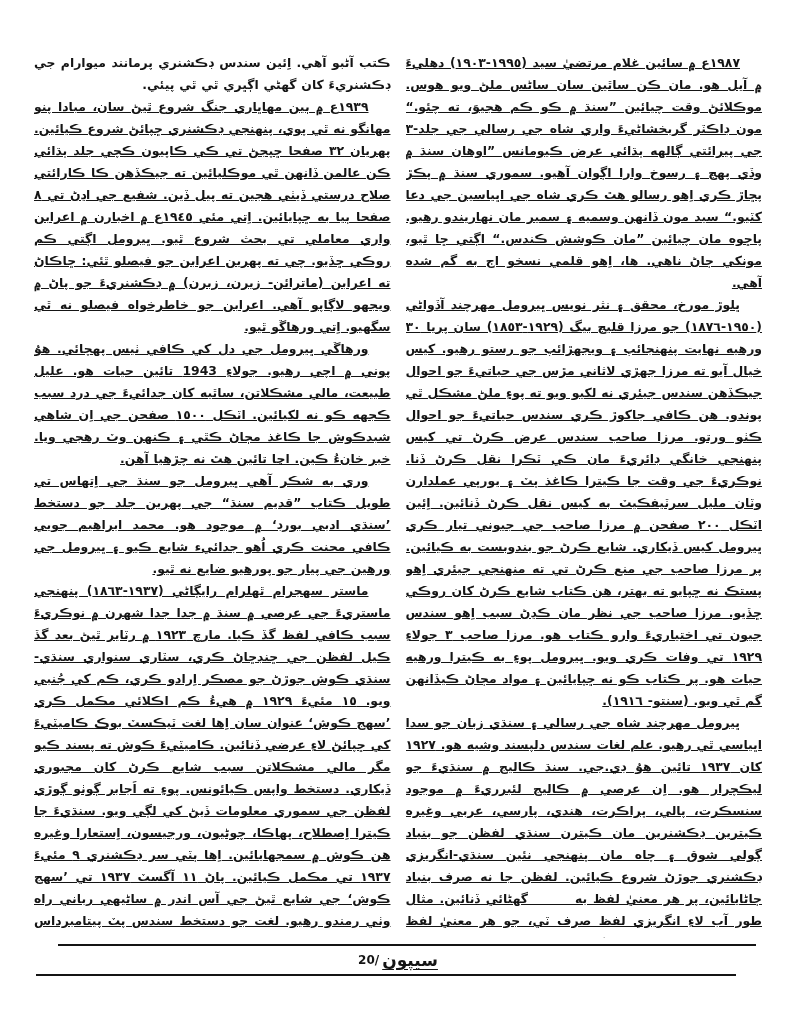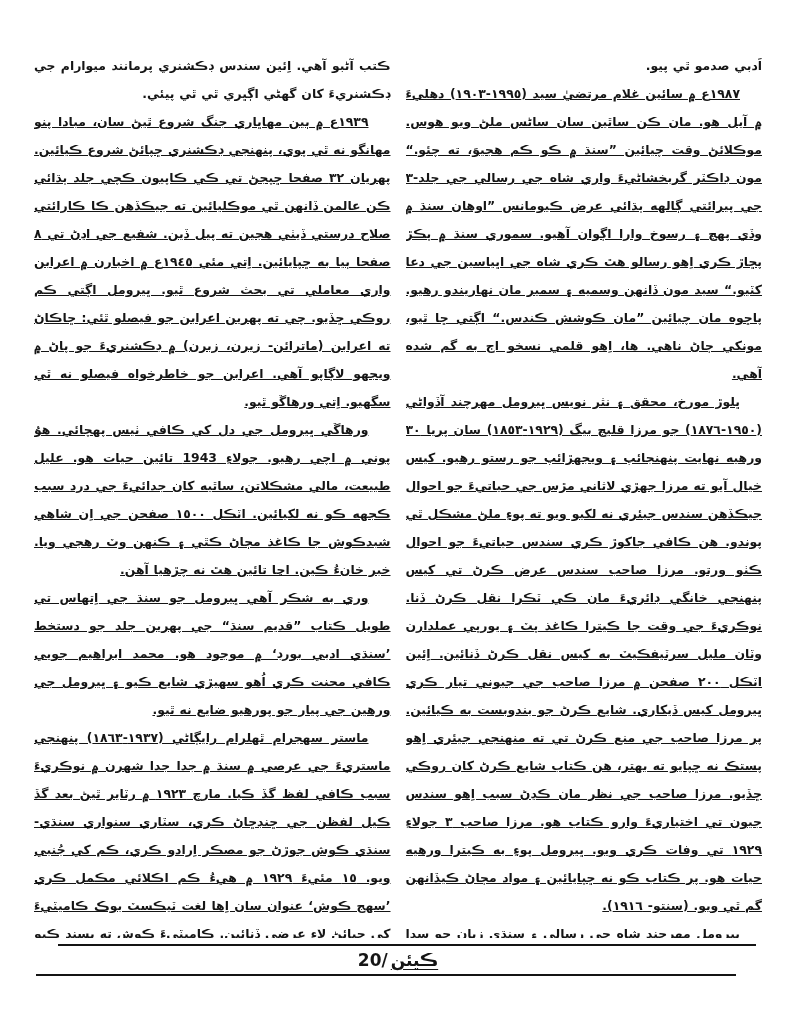--- a/index.html
+++ b/index.html
@@ -19,21 +19,21 @@
     display:flex;
     gap:15px;
     direction:rtl;
   }
   .col{
     flex:1 1 0;
     overflow:hidden;
     text-align:justify;
     font-size:12.4px;
     font-weight:bold;
-    line-height:28px;
+    line-height:22px;
     word-spacing:0.5px;
   }
   .col p{margin:0;padding:0;}
   .col p.indent{text-indent:22px;text-decoration:underline;}
   .footer{
     position:absolute;
     left:36px;right:40px;top:944px;
     direction:rtl;
   }
   .rule{height:2px;background:#141414;}
@@ -43,45 +43,44 @@
     height:28px;
     display:flex;
     align-items:center;
     justify-content:center;
     gap:3px;
     font-weight:bold;
     font-size:17px;
     direction:rtl;
   }
   .journal{text-decoration:underline;text-underline-offset:3px;}
-  .pageno{font-size:17px;}
+  .pageno{font-size:12px;}
 </style>
 </head>
 <body>
 
 <div class="page">
 
   <div class="columns">
     <div class="col">
-        <p class="">اَدبي صدمو ٿي پيو.</p>
         <p class="indent">١٩٨٧ع ۾ سائين غلام مرتضيٰ سيد (١٩٩٥-١٩٠٣) دهليءَ ۾ آيل هو. مان ڪن ساٿين سان ساڻس ملڻ ويو هوس. موڪلائڻ وقت چيائين ”سنڌ ۾ ڪو ڪم هجيوَ، ته چئو.“ مون ڊاڪٽر گربخشاڻيءَ واري شاه جي رسالي جي جلد-٣ جي پيرائتي ڳالهه ٻڌائي عرض ڪيومانس ”اوهان سنڌ ۾ وڏي پهچ ۽ رسوخ وارا اڳوان آهيو. سموري سنڌ ۾ پڪڙ پڇاڙ ڪري اِهو رسالو هٿ ڪري شاه جي اڀياسين جي دعا کٽيو.“ سيد مون ڏانهن وسميه ۽ سمير مان نهاريندو رهيو. پاڇوه مان چيائين ”مان ڪوشش ڪندس.“ اڳتي ڇا ٿيو، مونکي ڄاڻ ناهي. ها، اِهو قلمي نسخو اڄ به گم شده آهي.</p>
         <p class="indent">ڀلوڙ مورخ، محقق ۽ نثر نويس ڀيرومل مهرچند آڏواڻي (١٩٥٠-١٨٧٦) جو مرزا قليچ بيگ (١٩٢٩-١٨٥٣) سان پريا ٣٠ ورهيه نهايت پنهنجائپ ۽ ويجهڙائپ جو رستو رهيو. کيس خيال آيو ته مرزا جهڙي لاثاني مڙس جي حياتيءَ جو احوال جيڪڏهن سندس جيئري نه لکيو ويو ته پوءِ ملڻ مشڪل ٿي پوندو. هن ڪافي جاکوڙ ڪري سندس حياتيءَ جو احوال ڪٺو ورتو. مرزا صاحب سندس عرض ڪرڻ تي کيس پنهنجي خانگي ڊائريءَ مان ڪي ٽڪرا نقل ڪرڻ ڏنا. نوڪريءَ جي وقت جا ڪيترا ڪاغذ پٽ ۽ يورپي عملدارن وٽان مليل سرٽيفڪيٽ به کيس نقل ڪرڻ ڏنائين. اِئين اٽڪل ٢٠٠ صفحن ۾ مرزا صاحب جي جيوني تيار ڪري ڀيرومل کيس ڏيکاري. شايع ڪرڻ جو بندوبست به ڪيائين. پر مرزا صاحب جي منع ڪرڻ تي ته منهنجي جيئري اِهو پستڪ نه ڇپايو ته بهتر، هن ڪتاب شايع ڪرڻ کان روڪي ڇڏيو. مرزا صاحب جي نظر مان ڪڍڻ سبب اِهو سندس جيون تي اختياريءَ وارو ڪتاب هو. مرزا صاحب ٣ جولاءِ ١٩٢٩ تي وفات ڪري ويو. ڀيرومل پوءِ به ڪيترا ورهيه حيات هو. پر ڪتاب ڪو نه ڇپايائين ۽ مواد مڄاڻ ڪيڏانهن گم ٿي ويو. (سنتو- ١٩١٦).</p>
         <p class="indent">ڀيرومل مهرچند شاه جي رسالي ۽ سنڌي زبان جو سدا اڀياسي ٿي رهيو. علم لغات سندس دلپسند وشيه هو. ١٩٢٧ کان ١٩٣٧ تائين هوُ ڊي.جي. سنڌ ڪاليج ۾ سنڌيءَ جو ليڪچرار هو. اِن عرصي ۾ ڪاليج لئبرريءَ ۾ موجود سنسڪرت، پالي، پراڪرت، هندي، پارسي، عربي وغيره ڪيترين ڊڪشنرين مان ڪيترن سنڌي لفظن جو بنياد ڳولي شوق ۽ چاه مان پنهنجي نئين سنڌي-انگريزي ڊڪشنري جوڙڻ شروع ڪيائين. لفظن جا نه صرف بنياد ڄاڻايائين، پر هر معنيٰ لفظ به &nbsp;&nbsp;&nbsp;&nbsp;&nbsp;&nbsp; گهڻائي ڏنائين. مثال طور آب لاءِ انگريزي لفظ صرف ٽي، جو هر معنيٰ لفظ ’پاڻي، جل، نير، پلر‘ به لکيائين. ڪن لفظن جون ٽي-ٽي چار-چار معنائون هيون، تن جون معنائون ڏينديءَ شاهه، سچل ۽ سامي جي ڪلام مان ڪي ٽڪرا ۽ پهاڪا ڏنائين ته جيئن ڄاڻ پوي ته ساڳيو لفظ جدا-جدا معنائن سان ڪيئن</p>
       </div>
     <div class="col">
         <p class="">ڪتب آڻبو آهي. اِئين سندس ڊڪشنري پرمانند ميوارام جي ڊڪشنريءَ کان گهڻي اڳڀري ٿي ٿي پيئي.</p>
         <p class="indent">١٩٣٩ع ۾ ٻين مهاڀاري جنگ شروع ٿيڻ سان، مبادا پنو مهانگو نه ٿي پوي، پنهنجي ڊڪشنري ڇپائڻ شروع ڪيائين. پهريان ٣٢ صفحا ڇپجڻ تي ڪي ڪاپيون ڪچي جلد ٻڌائي ڪن عالمن ڏانهن ٿي موڪليائين ته جيڪڏهن ڪا ڪارائتي صلاح درستي ڏيٺي هجين ته پيل ڏين. شفيع جي اڍڻ تي ٨ صفحا ٻيا به ڇپايائين. اِتي مئي ١٩٤٥ع ۾ اخبارن ۾ اعرابن واري معاملي تي بحث شروع ٿيو. ڀيرومل اڳتي ڪم روڪي ڇڏيو. چي ته پهرين اعرابن جو فيصلو ٿئي: ڇاڪاڻ ته اعرابن (ماترائن- زيرن، زبرن) ۾ ڊڪشنريءَ جو پاڻ ۾ ويجهو لاڳاپو آهي. اعرابن جو خاطرخواه فيصلو نه ٿي سگهيو. اِتي ورهاڱو ٿيو.</p>
         <p class="indent">ورهاڱي ڀيرومل جي دل کي ڪافي ٺيس پهچائي. هوُ پوني ۾ اچي رهيو. جولاءِ 1943 تائين حيات هو. عليل طبيعت، مالي مشڪلاتن، ساٿيه کان جدائيءَ جي درد سبب ڪجهه ڪو نه لکيائين. اٽڪل ١٥٠٠ صفحن جي اِن شاهي شبدڪوش جا ڪاغذ مڄاڻ ڪٿي ۽ ڪنهن وٽ رهجي ويا. خبر خانءُ ڪين. اڃا تائين هٿ نه چڙهيا آهن.</p>
-        <p class="indent">وري به شڪر آهي ڀيرومل جو سنڌ جي اِتهاس تي طويل ڪتاب ”قديم سنڌ“ جي پهرين جلد جو دستخط ’سنڌي ادبي بورڊ‘ ۾ موجود هو. محمد ابراهيم جويي ڪافي محنت ڪري اُهو سهيڙي شايع ڪيو ۽ ڀيرومل جي ورهين جي پيار جو پورهيو ضايع نه ٿيو.</p>
+        <p class="indent">وري به شڪر آهي ڀيرومل جو سنڌ جي اِتهاس تي طويل ڪتاب ”قديم سنڌ“ جي پهرين جلد جو دستخط ’سنڌي ادبي بورڊ‘ ۾ موجود هو. محمد ابراهيم جويي ڪافي محنت ڪري اُهو جدائيء شايع ڪيو ۽ ڀيرومل جي ورهين جي پيار جو پورهيو ضايع نه ٿيو.</p>
         <p class="indent">ماستر سهجرام ٿهلرام رايڳاڻي (١٩٣٧-١٨٦٣) پنهنجي ماستريءَ جي عرصي ۾ سنڌ ۾ جدا جدا شهرن ۾ نوڪريءَ سبب ڪافي لفظ گڏ ڪيا. مارچ ١٩٢٣ ۾ رٽاير ٿيڻ بعد گڏ ڪيل لفظن جي ڇنڊڇاڻ ڪري، سٽاري سنواري سنڌي-سنڌي ڪوش جوڙڻ جو مصڪر اِرادو ڪري، ڪم کي جُنبي ويو. ١٥ مئيءَ ١٩٢٩ ۾ هيءُ ڪم اڪلائي مڪمل ڪري ’سهج ڪوش‘ عنوان سان اِها لغت ٽيڪسٽ بوڪ ڪاميٽيءَ کي ڇپائڻ لاءِ عرضي ڏنائين. ڪاميٽيءَ ڪوش ته پسند ڪيو مگر مالي مشڪلاتن سبب شايع ڪرڻ کان مجبوري ڏيکاري. دستخط واپس ڪيائونس. پوءِ ته اَجابر ڳوٺو ڳوڙي لفظن جي سموري معلومات ڏيڻ کي لڳي ويو. سنڌيءَ جا ڪيترا اِصطلاح، پهاڪا، چوڻيون، ورجيسون، اِستعارا وغيره هن ڪوش ۾ سمجهايائين. اِها ٻٽي سر ڊڪشنري ٩ مئيءَ ١٩٣٧ تي مڪمل ڪيائين. پاڻ ١١ آگسٽ ١٩٣٧ تي ’سهج ڪوش‘ جي شايع ٿيڻ جي آس اندر ۾ ساڻيهي رباني راه وٺي رمندو رهيو. لغت جو دستخط سندس پٽ پيتامبرداس وٽ محفوظ رهيو.</p>
       </div>
   </div>
 
   <div class="footer">
     <div class="rule rule-top"></div>
     <div class="footer-text">
-      <span class="journal">ڪيئن</span>
+      <span class="journal">سيپون</span>
       <span class="pageno">/20</span>
     </div>
     <div class="rule rule-bottom"></div>
   </div>
 
 </div>
 
 </body></html>

